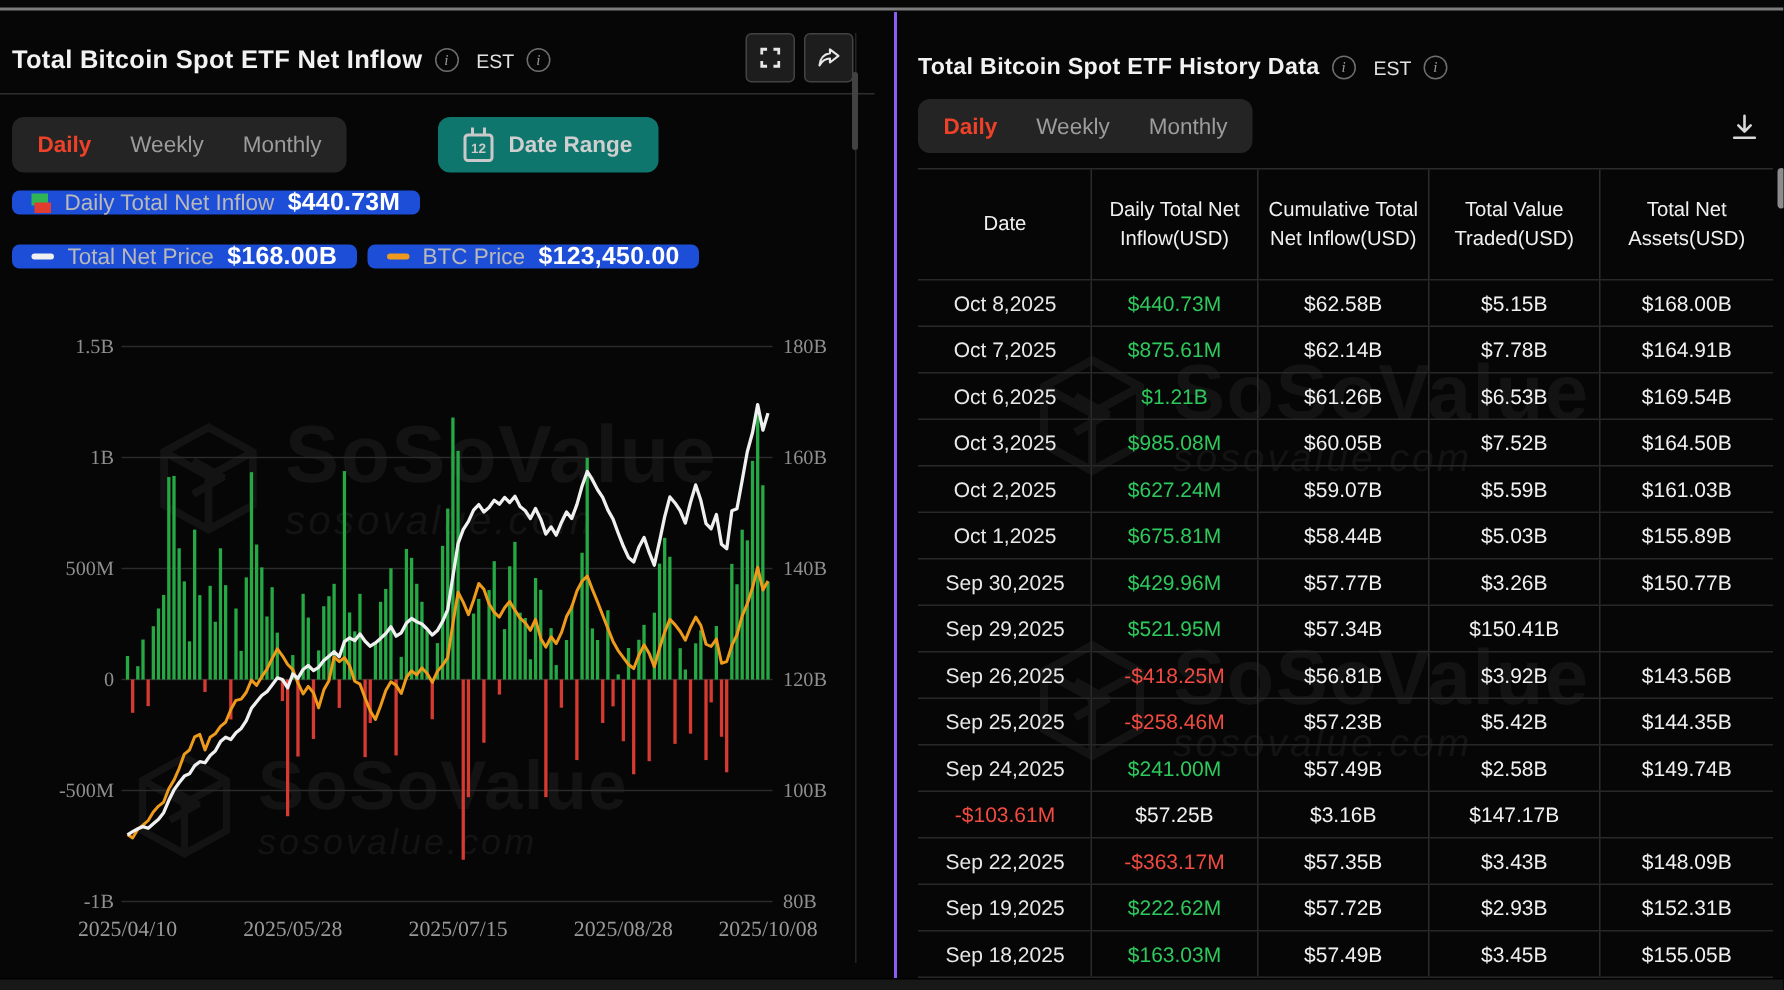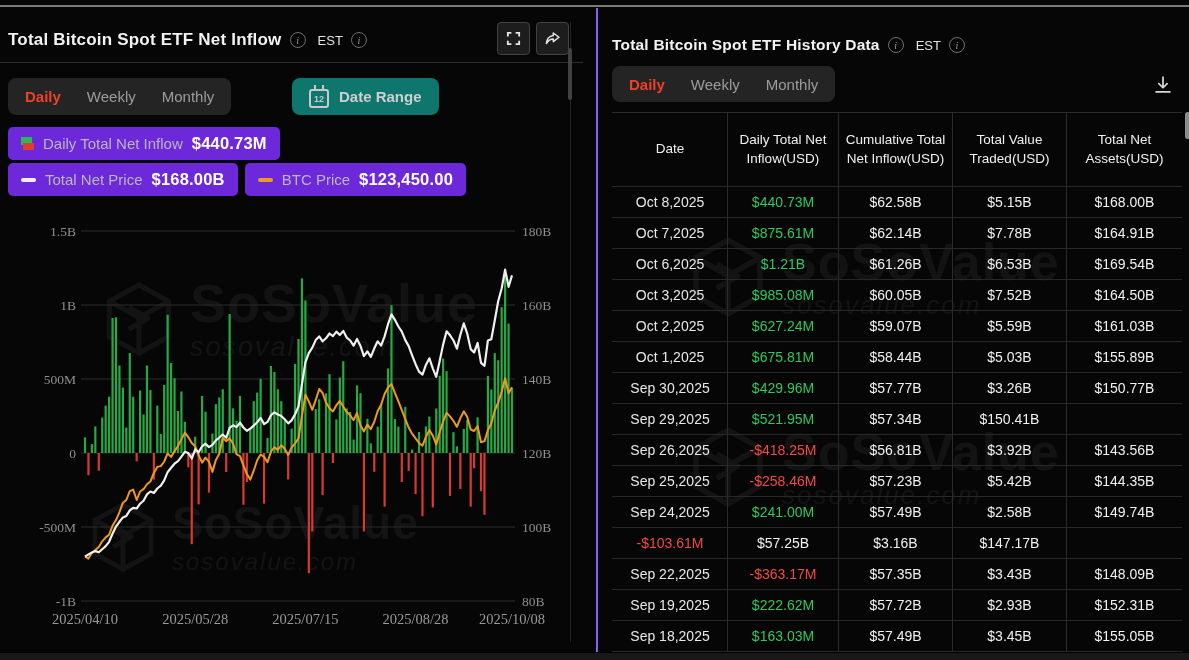--- a/index.html
+++ b/index.html
@@ -47,21 +47,21 @@
   .cal-icon { position:relative; width:20px; height:19px; border:2px solid #c9c9c9; border-radius:3px; margin-top:3px;
     display:flex; align-items:flex-end; justify-content:center; }
   .cal-icon::before, .cal-icon::after { content:""; position:absolute; top:-6px; width:2px; height:5px; background:#c9c9c9; }
   .cal-icon::before { left:3px; } .cal-icon::after { right:3px; }
   .cal-num { font-size:9px; font-weight:700; color:#c9c9c9; line-height:13px; }
 
   
   .legend-row { position:absolute; display:flex; gap:7px; }
   #lp-legend1 { top:119px; left:8px; }
   #lp-legend2 { top:155px; left:8px; }
-  .chip { display:flex; align-items:center; gap:9px; background:#6d28d9; border-radius:5px; padding:5px 13px; height:33px; }
+  .chip { display:flex; align-items:center; gap:9px; background:#1d4ed8; border-radius:5px; padding:5px 13px; height:16px; }
   .chip .lbl { color:#b9b9b9; font-size:15px; }
   .chip .val { color:#ffffff; font-size:16.5px; font-weight:700; letter-spacing:.2px; }
   .sq-icon { width:13px; height:13px; position:relative; flex:0 0 auto; }
   .sq-icon .g { position:absolute; left:0; top:0; width:11px; height:8px; background:#2fb456; }
   .sq-icon .r { position:absolute; left:2px; top:6px; width:11px; height:7px; background:#e23b30; }
   .dash { width:15px; height:4px; border-radius:2px; flex:0 0 auto; }
   .dash.white { background:#f0f0f0; }
   .dash.orange { background:#ef9a1d; }
 
   

